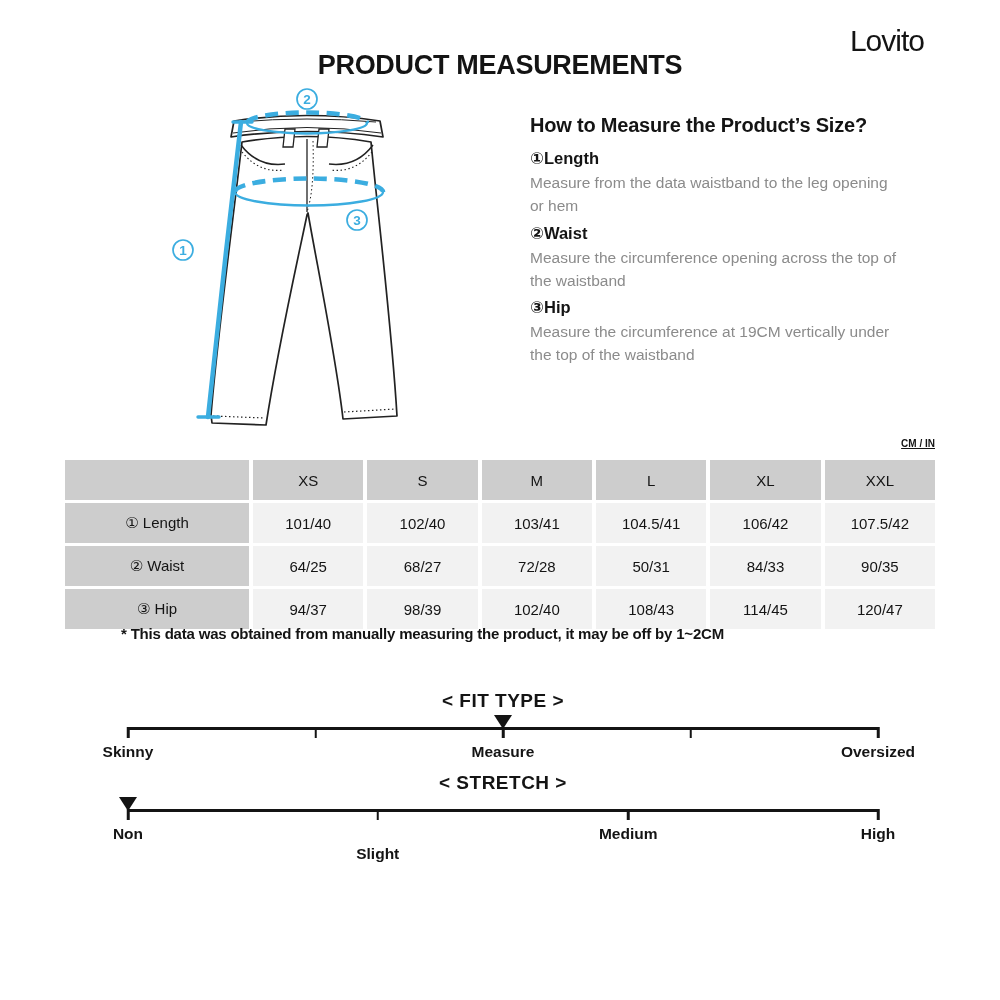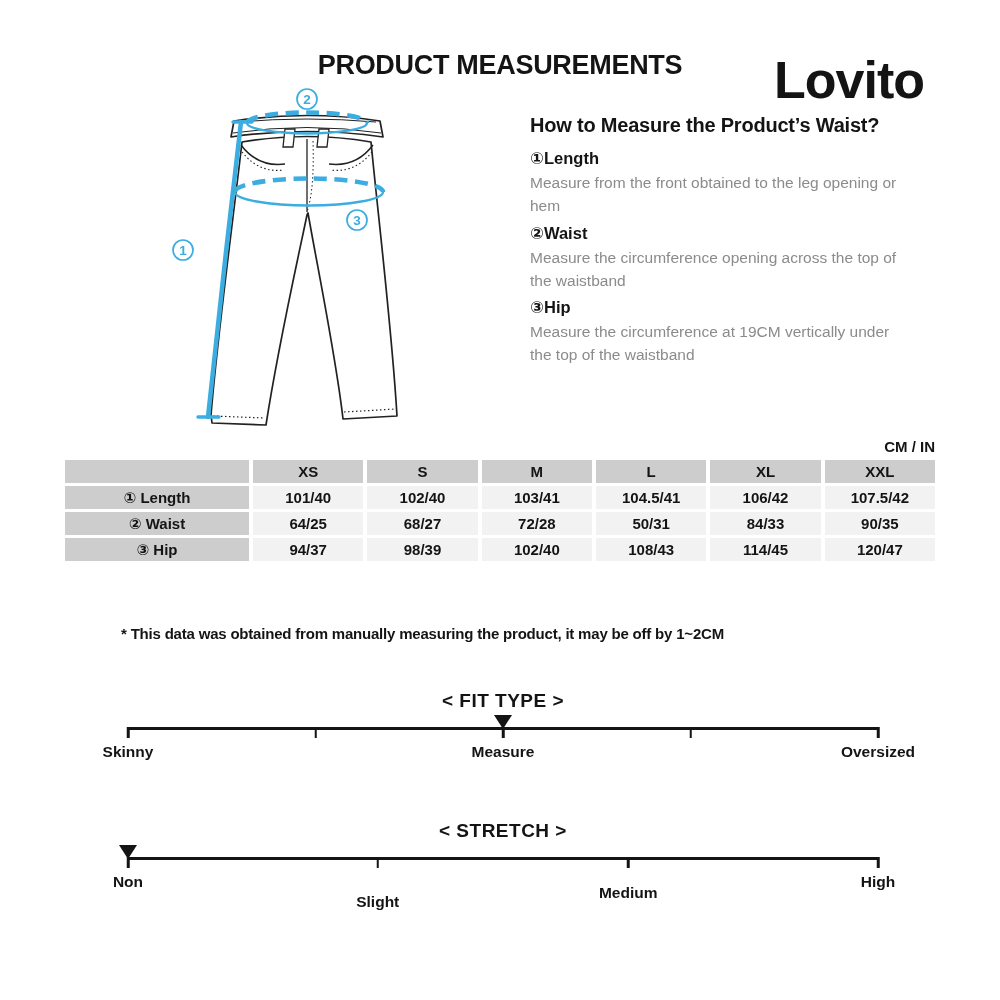--- a/index.html
+++ b/index.html
@@ -1,43 +1,43 @@
 <!DOCTYPE html>
 <html><head>
 <meta charset="utf-8">
 <style>
   html,body{margin:0;padding:0;background:#fff;}
   .page{position:relative;width:1000px;height:1000px;background:#fff;overflow:hidden;
         font-family:"Liberation Sans","DejaVu Sans",sans-serif;color:#141414;}
 
   .page-title{position:absolute;top:50px;left:0;width:1000px;text-align:center;
      font-size:27px;font-weight:800;letter-spacing:-0.3px;}
-  .brand{position:absolute;top:50px;right:76px;font-size:52px;font-weight:700;letter-spacing:-1px;}
+  .brand{position:absolute;top:24px;right:76px;font-size:30px;font-weight:400;letter-spacing:-1px;}
 
   .pants{position:absolute;left:145px;top:85px;}
 
   .howto{position:absolute;left:530px;top:114px;width:372px;}
   .howto-heading{font-size:20px;font-weight:800;margin:0 0 12px 0;letter-spacing:-0.2px;}
   .hitem-name{font-size:16.5px;font-weight:800;margin-top:6px;}
   .hitem-desc{font-size:15.5px;color:#8b8b8b;line-height:1.5;margin:3px 0 2px 0;}
 
-  .unit{position:absolute;top:438px;right:65px;font-size:15px;font-weight:800;}
+  .unit{position:absolute;top:438px;right:65px;font-size:10px;font-weight:800;text-decoration:underline;}
 
   .size-table{position:absolute;left:65px;top:460px;width:870px;display:grid;
      grid-template-columns:184px repeat(6,1fr);gap:3px 4px;}
-  .cell{height:23px;display:flex;align-items:center;justify-content:center;
-     font-size:15px;font-weight:700;background:#f2f2f2;}
+  .cell{height:40px;display:flex;align-items:center;justify-content:center;
+     font-size:15px;font-weight:400;background:#f2f2f2;}
   .cell.head{background:#cdcdcd;}
 
   .footnote{position:absolute;top:625px;left:0;width:845px;text-align:center;
      font-size:15px;font-weight:700;letter-spacing:-0.2px;}
 
   .scale{position:absolute;left:128px;width:750px;height:80px;}
   .scale.fit{top:690px;text-decoration:underline;}
-  .scale.stretch{top:820px;}
+  .scale.stretch{top:772px;}
   .scale-title{position:absolute;top:0;left:0;width:100%;text-align:center;
      font-size:19px;font-weight:800;letter-spacing:0.5px;}
   .scale-line{position:absolute;top:37px;left:0;width:100%;height:3px;background:#141414;}
   .tick{position:absolute;top:0;width:2.5px;height:11px;background:#141414;transform:translateX(-50%);}
   .marker{position:absolute;top:-12px;width:0;height:0;border-left:9px solid transparent;
      border-right:9px solid transparent;border-top:14px solid #141414;transform:translateX(-50%);}
   .scale-labels{position:absolute;top:53px;left:0;width:100%;height:20px;}
   .slabel{position:absolute;transform:translateX(-50%);font-size:15.5px;font-weight:700;white-space:nowrap;}
 </style>
 </head>
@@ -79,25 +79,25 @@
 
     <circle class="accent-stroke" cx="162" cy="14" r="10" stroke="#3BADE0" stroke-width="1.7" fill="none"></circle>
     <text class="accent-fill" x="162" y="18.5" text-anchor="middle" font-size="13.5" font-weight="bold" fill="#3BADE0">2</text>
     <circle class="accent-stroke" cx="38" cy="165" r="10" stroke="#3BADE0" stroke-width="1.7" fill="none"></circle>
     <text class="accent-fill" x="38" y="169.5" text-anchor="middle" font-size="13.5" font-weight="bold" fill="#3BADE0">1</text>
     <circle class="accent-stroke" cx="212" cy="135" r="10" stroke="#3BADE0" stroke-width="1.7" fill="none"></circle>
     <text class="accent-fill" x="212" y="139.5" text-anchor="middle" font-size="13.5" font-weight="bold" fill="#3BADE0">3</text>
   </svg>
 
   <div class="howto">
-    <div class="howto-heading">How to Measure the Product’s Waist?</div>
+    <div class="howto-heading">How to Measure the Product’s Size?</div>
 
     <div>
       <div class="hitem-name"><span>①</span><span>Length</span></div>
-      <div class="hitem-desc">Measure from the front obtained to the leg opening or hem</div>
+      <div class="hitem-desc">Measure from the data waistband to the leg opening or hem</div>
     </div>
     <div>
       <div class="hitem-name"><span>②</span><span>Waist</span></div>
       <div class="hitem-desc">Measure the circumference opening across the top of the waistband</div>
     </div>
     <div>
       <div class="hitem-name"><span>③</span><span>Hip</span></div>
       <div class="hitem-desc">Measure the circumference at 19CM vertically under the top of the waistband</div>
     </div>
   </div>
@@ -162,18 +162,18 @@
     <div class="scale-line">
         <div class="tick" style="left: 0%;"></div>
         <div class="tick" style="left: 33.3%;"></div>
         <div class="tick" style="left: 66.7%;"></div>
         <div class="tick" style="left: 100%;"></div>
         <div class="marker" style="left: 0%;"></div>
       </div>
     <div class="scale-labels">
         <div class="slabel" style="left: 0%;">Non</div>
         <div class="slabel" style="left: 33.3%; margin-top: 20px;">Slight</div>
-        <div class="slabel" style="left: 66.7%; margin-top: 11px;">Medium</div>
+        <div class="slabel" style="left: 66.7%;">Medium</div>
         <div class="slabel" style="left: 100%;">High</div>
       </div>
   </div>
 
 </div>
 
 </body></html>

